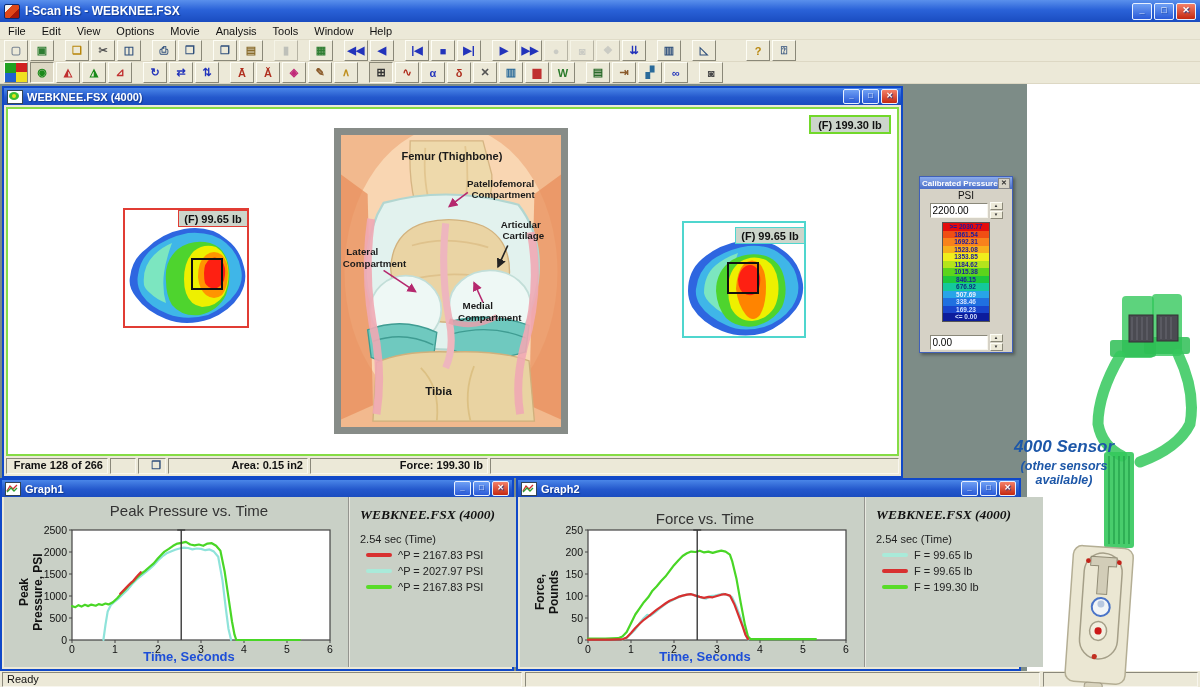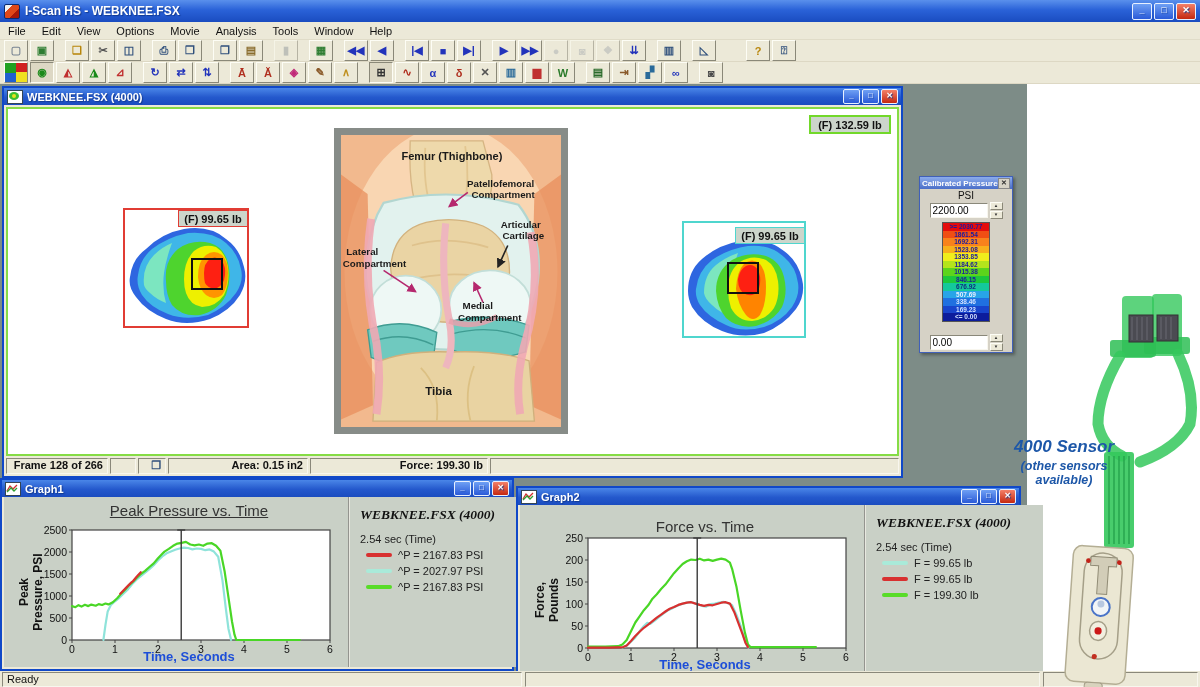--- a/index.html
+++ b/index.html
@@ -293,21 +293,21 @@
       <span>WEBKNEE.FSX (4000)</span>
       <span class="winbtns">
         <span class="tb-btn small">_</span>
         <span class="tb-btn small">□</span>
         <span class="tb-btn small close">✕</span>
       </span>
     </div>
 
     <div class="main-content">
 
-      <div class="force-label abs" style="right:6px;top:6px;width:82px;height:19px;border:2px solid #72d82a;">(F) 132.59 lb</div>
+      <div class="force-label abs" style="right:6px;top:6px;width:82px;height:19px;border:2px solid #72d82a;">(F) 199.30 lb</div>
 
       <svg class="abs" style="left:114px;top:106px;" width="130" height="116" viewBox="0 0 130 116">
         <path d="M8,62 Q10,44 24,34 Q40,18 62,14 Q88,10 104,24 Q118,34 122,52 Q126,66 118,80 Q108,96 88,104 Q64,112 44,104 Q24,96 14,82 Q6,72 8,62 Z" fill="#2e66e0"></path>
         <path d="M16,60 Q18,44 30,34 Q46,22 66,18 Q90,16 104,28 Q116,38 119,54 Q122,66 114,78 Q104,92 86,100 Q64,106 46,99 Q28,92 20,80 Q14,70 16,60 Z" fill="#3fb6e8"></path>
         <path d="M22,70 Q20,52 32,40 Q40,32 50,28 Q44,44 42,58 Q40,74 44,88 Q34,84 28,78 Q23,74 22,70 Z" fill="#7ce6c0"></path>
         <path d="M44,66 Q42,46 56,34 Q70,24 88,28 Q102,32 106,48 Q110,64 104,80 Q96,96 78,100 Q60,102 50,90 Q44,80 44,66 Z" fill="#4ed42e"></path>
         <path d="M62,64 Q62,46 72,36 Q82,28 94,32 Q104,38 106,52 Q108,68 102,80 Q94,92 80,92 Q68,90 64,78 Q62,72 62,64 Z" fill="#eef000"></path>
         <path d="M76,62 Q76,46 84,40 Q92,34 100,40 Q106,46 106,58 Q106,72 100,80 Q92,86 84,80 Q77,74 76,62 Z" fill="#ff9500"></path>
         <path d="M82,58 Q82,48 88,44 Q94,40 100,46 Q104,52 103,60 Q102,70 95,73 Q87,75 83,68 Q82,64 82,58 Z" fill="#fe2012"></path>
         <rect x="70" y="44" width="30" height="30" fill="none" stroke="#111" stroke-width="2"></rect>
@@ -393,21 +393,21 @@
           </svg>
       </span>
       <span>Graph1</span>
       <span class="winbtns">
         <span class="tb-btn small">_</span>
         <span class="tb-btn small">□</span>
         <span class="tb-btn small close">✕</span>
       </span>
     </div>
     <div class="graph-body">
-      <div class="gtitle" style="left:34px;top:5px;width:302px;text-decoration:underline;">Peak Pressure vs. Time</div>
+      <div class="gtitle" style="left:34px;top:5px;width:302px;">Peak Pressure vs. Time</div>
       <div class="gylabel" style="left:-31px;top:80px;">
         <div>Peak</div>
           <div>Pressure, PSI</div>
       </div>
       <svg width="302" height="132" style="position:absolute;left:34px;top:25px;">
           <rect x="34" y="8" width="258" height="110" fill="#fff" stroke="#444" stroke-width="1.2"></rect>
           <line x1="31" y1="118" x2="34" y2="118" stroke="#444" stroke-width="1"></line>
           <text x="29" y="122" text-anchor="end" font-size="10.5" fill="#111">0</text>
           <line x1="31" y1="96" x2="34" y2="96" stroke="#444" stroke-width="1"></line>
           <text x="29" y="100" text-anchor="end" font-size="10.5" fill="#111">500</text>
@@ -456,21 +456,21 @@
 
           <div class="legend-row">
             <span class="sw" style="background: rgb(88, 220, 40);"></span>
             <span>^P = 2167.83 PSI</span>
           </div>
 
       </div>
     </div>
   </div>
 
-  <div class="abs win" style="left:516px;top:478px;width:505px;height:193px;margin-top:8px;">
+  <div class="abs win" style="left:516px;top:478px;width:505px;height:193px;">
     <div class="childbar">
       <span class="ic">
         <svg width="12" height="10">
             <polyline points="1,8 4,3 7,6 11,2" fill="none" stroke="#d03030" stroke-width="1.3"></polyline>
             <polyline points="1,9 5,5 8,8 11,5" fill="none" stroke="#30a030" stroke-width="1.3"></polyline>
           </svg>
       </span>
       <span>Graph2</span>
       <span class="winbtns">
         <span class="tb-btn small">_</span>

